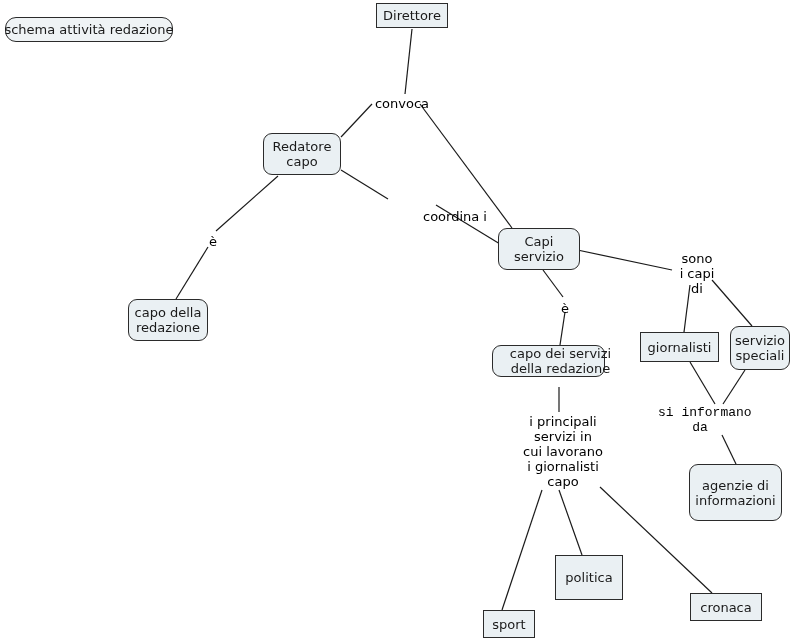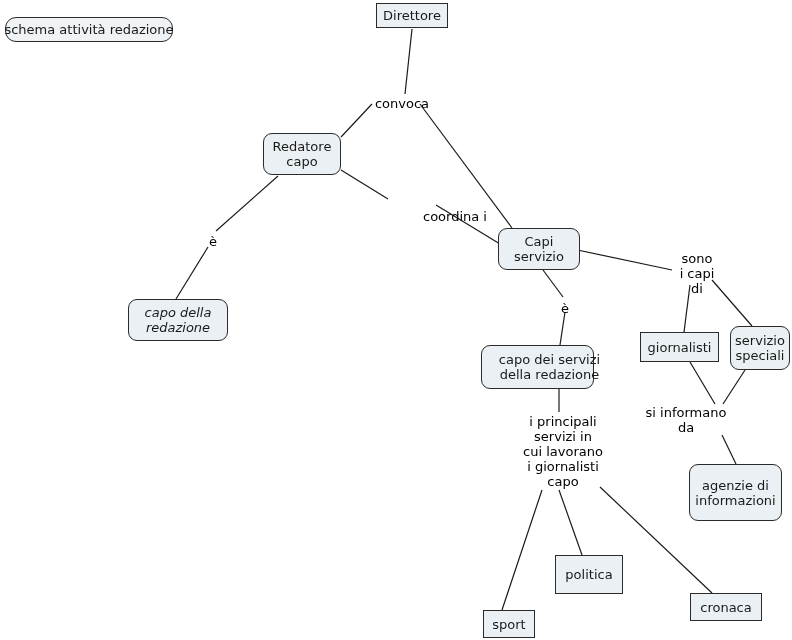--- a/index.html
+++ b/index.html
@@ -101,42 +101,42 @@
     </svg>
 
   <div class="title-box" style="left: 5px; top: 17px; width: 168px; height: 25px;">schema attività redazione</div>
 
   <div id="node-layer">
       <div class="node pill" style="left: 376px; top: 3px; width: 72px; height: 25px;">Direttore</div>
       <div class="node" style="left: 263px; top: 133px; width: 78px; height: 42px;">Redatore
 capo</div>
       <div class="node" style="left: 498px; top: 228px; width: 82px; height: 42px;">Capi
 servizio</div>
-      <div class="node" style="left: 128px; top: 299px; width: 100px; height: 42px; font-style: italic;">capo della
+      <div class="node" style="left: 128px; top: 299px; width: 80px; height: 42px;">capo della
 redazione</div>
-      <div class="node" style="left: 481px; top: 345px; width: 113px; height: 44px; padding-left: 24px;">capo dei servizi
+      <div class="node" style="left: 492px; top: 345px; width: 113px; height: 32px; padding-left: 24px;">capo dei servizi
 della redazione</div>
       <div class="node pill" style="left: 640px; top: 332px; width: 79px; height: 30px;">giornalisti</div>
       <div class="node" style="left: 730px; top: 326px; width: 60px; height: 44px;">servizio
 speciali</div>
       <div class="node" style="left: 689px; top: 464px; width: 93px; height: 57px;">agenzie di
 informazioni</div>
-      <div class="node pill" style="left: 555px; top: 555px; width: 68px; height: 39px;">politica</div>
+      <div class="node pill" style="left: 555px; top: 555px; width: 68px; height: 45px;">politica</div>
       <div class="node pill" style="left: 690px; top: 593px; width: 72px; height: 28px;">cronaca</div>
       <div class="node pill" style="left: 483px; top: 610px; width: 52px; height: 28px;">sport</div>
     </div>
   <div id="label-layer">
       <div class="linklabel" style="left: 374px; top: 96px; width: 56px;">convoca</div>
       <div class="linklabel" style="left: 386px; top: 209px; width: 66px; margin-left: 36px;">coordina i</div>
       <div class="linklabel" style="left: 208px; top: 234px; width: 10px;">è</div>
       <div class="linklabel" style="left: 560px; top: 301px; width: 10px;">è</div>
       <div class="linklabel" style="left: 674px; top: 251px; width: 46px;">sono
 i capi
 di</div>
-      <div class="linklabel" style="left: 644px; top: 405px; width: 84px;">si informano
+      <div class="linklabel" style="left: 658px; top: 405px; width: 84px; font-family: Liberation Mono, monospace;">si informano
 da</div>
       <div class="linklabel" style="left: 518px; top: 414px; width: 90px;">i principali
 servizi in
 cui lavorano
 i giornalisti
 capo</div>
     </div>
 
 </div>
 

